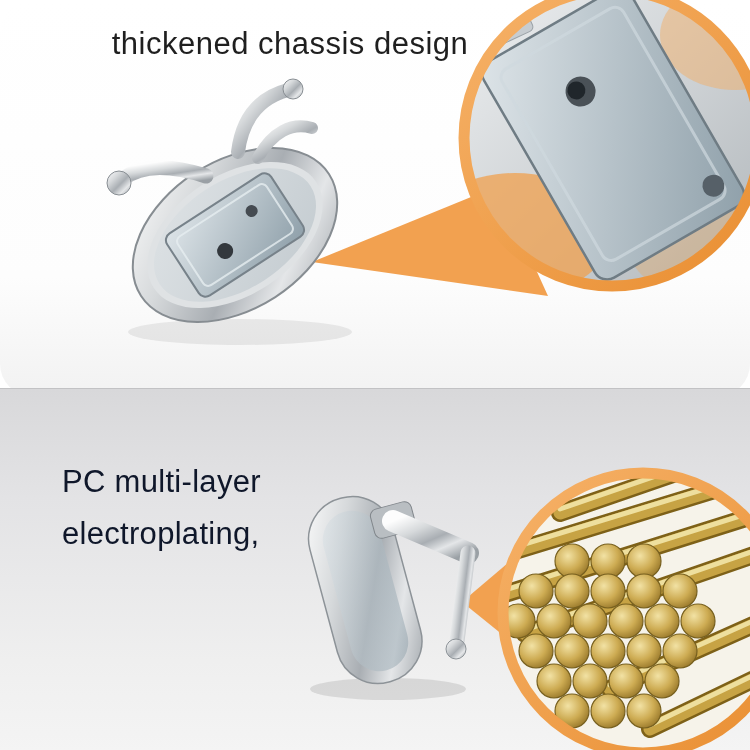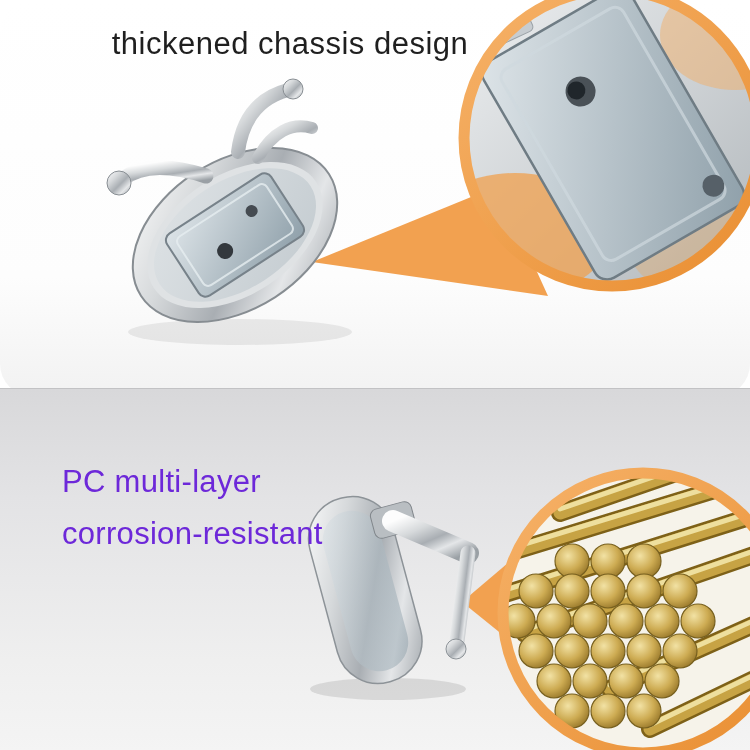--- a/index.html
+++ b/index.html
@@ -15,21 +15,21 @@
   .bottom-section{
     position:absolute;left:0;top:388px;width:750px;height:362px;
     background:linear-gradient(180deg,#d8d8da 0%,#e3e3e5 30%,#efefef 75%,#f4f4f4 100%);
     border-top:1px solid #c2c2c4;
   }
   .caption-top{
     position:absolute;left:55px;top:26px;width:470px;
     text-align:center;font-size:31px;color:#1f1f1f;letter-spacing:0.5px;
   }
   .feature-text{
-    position:absolute;left:62px;top:456px;font-size:31px;color:#6d28d9;
+    position:absolute;left:62px;top:456px;font-size:31px;color:#0f172a;
     letter-spacing:0.3px;
   }
   .feature-text .line{height:52px;line-height:52px;white-space:nowrap;}
   svg{position:absolute;left:0;top:0;display:block;}
   .svg-top{width:750px;height:388px;}
   .svg-bottom{top:388px;width:750px;height:362px;}
 </style>
 </head>
 <body>
 
@@ -199,16 +199,16 @@
               <circle cx="644" cy="322" r="17"></circle>
           </g>
         </g>
         <circle cx="643" cy="224" r="140" fill="none" stroke="url(#ringG)" stroke-width="11"></circle>
       </g>
     </svg>
   </div>
 
   <div class="feature-text">
     <div class="line">PC multi-layer</div>
-    <div class="line">corrosion-resistant</div>
+    <div class="line">electroplating,</div>
   </div>
 
 </div>
 
 </body></html>

